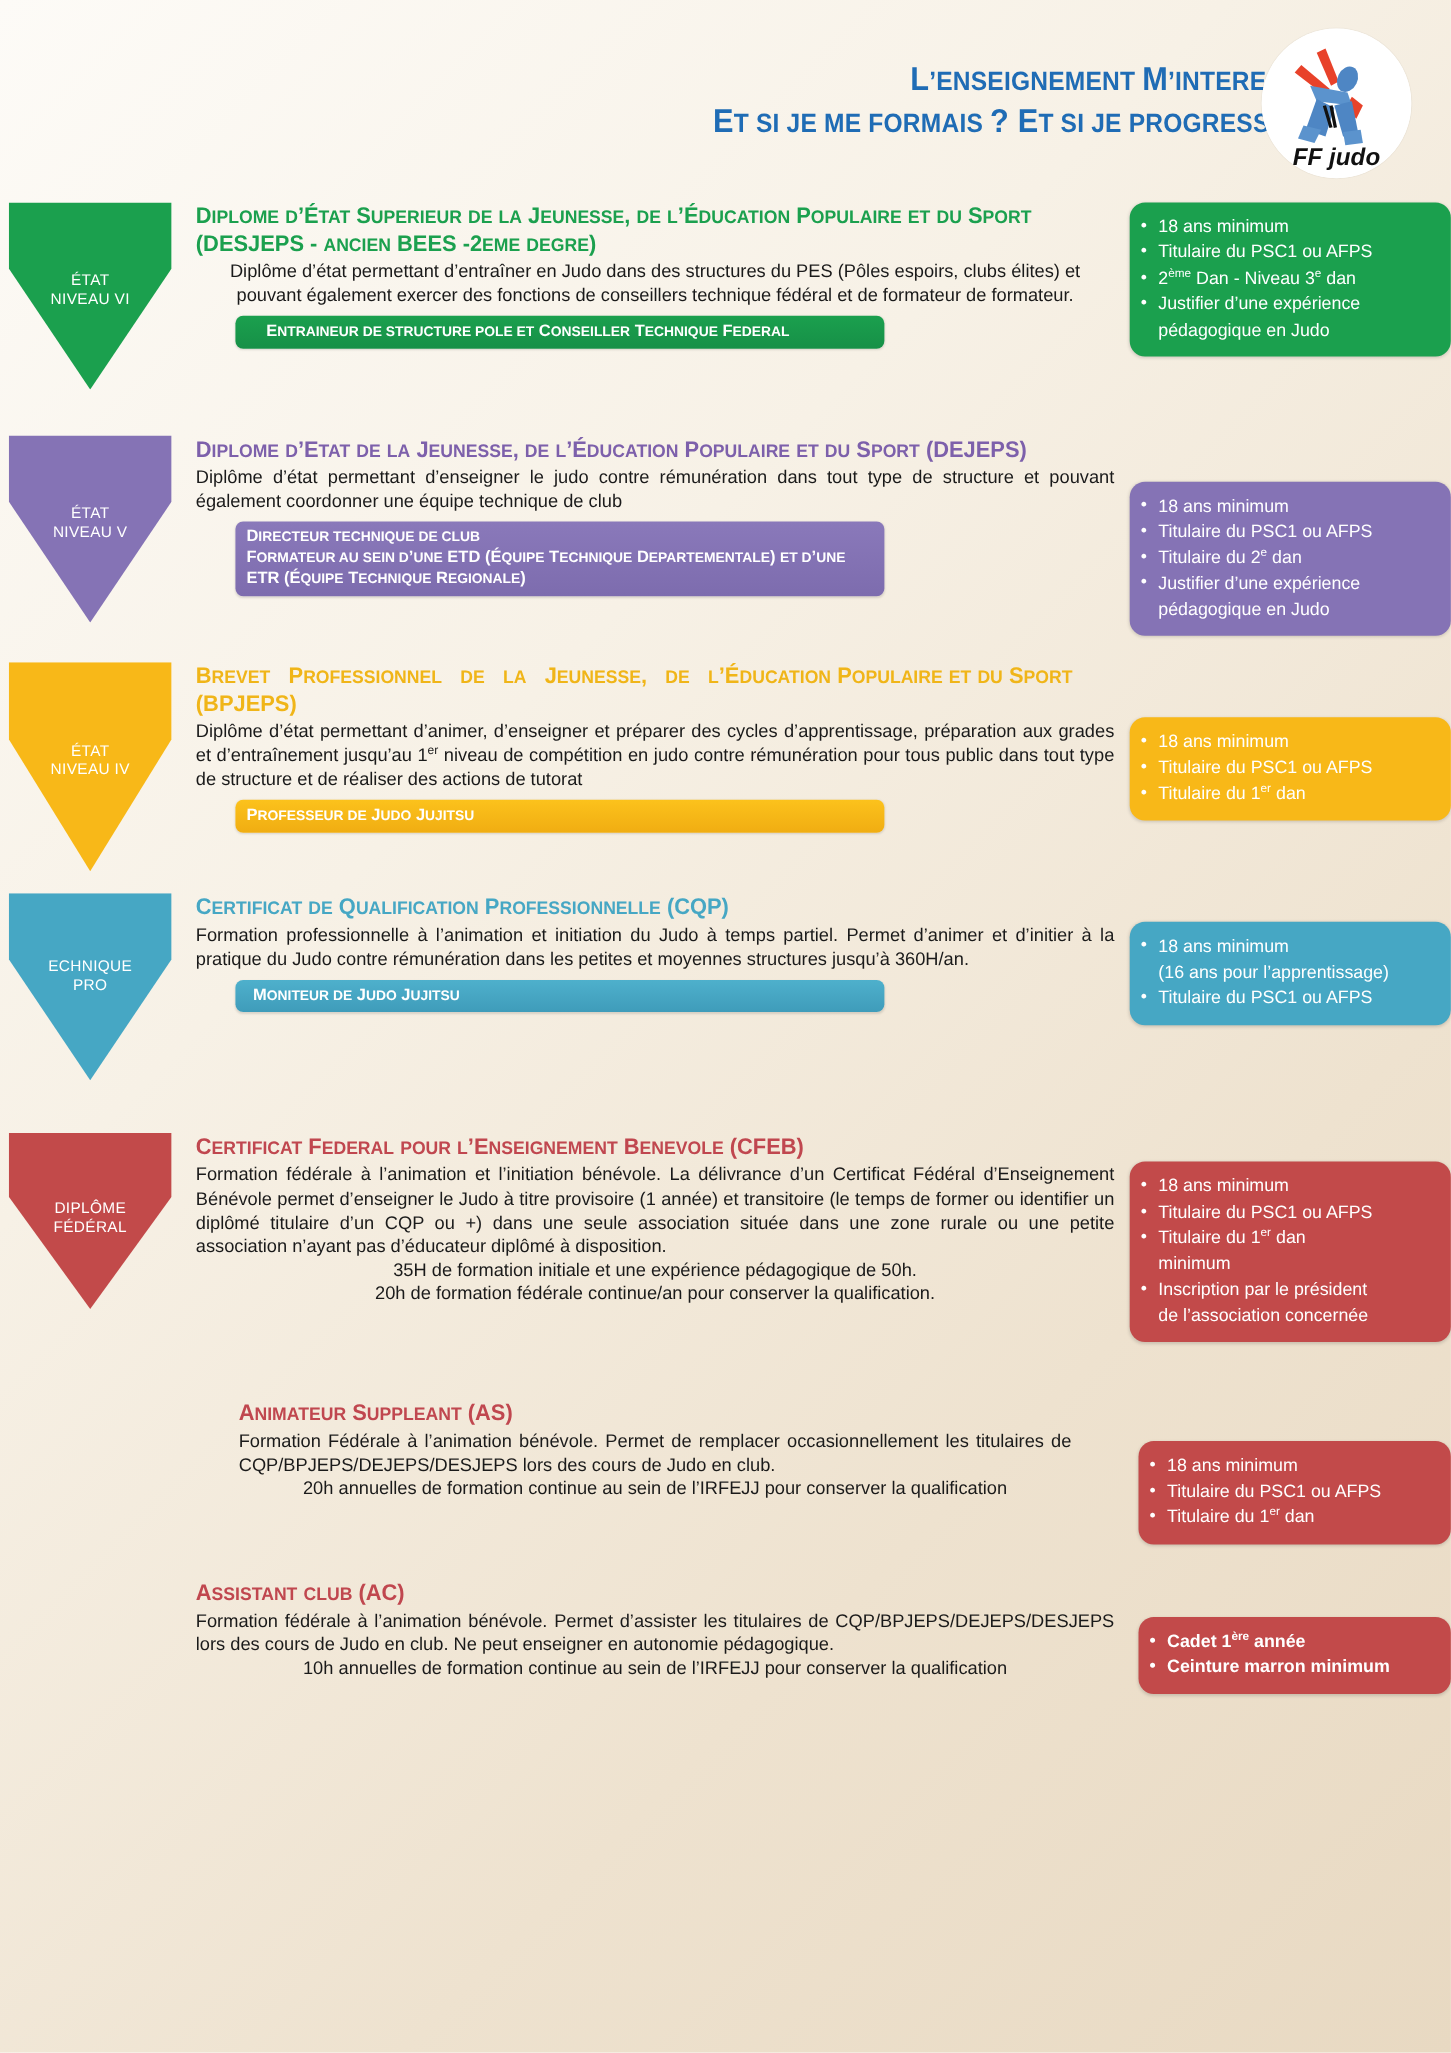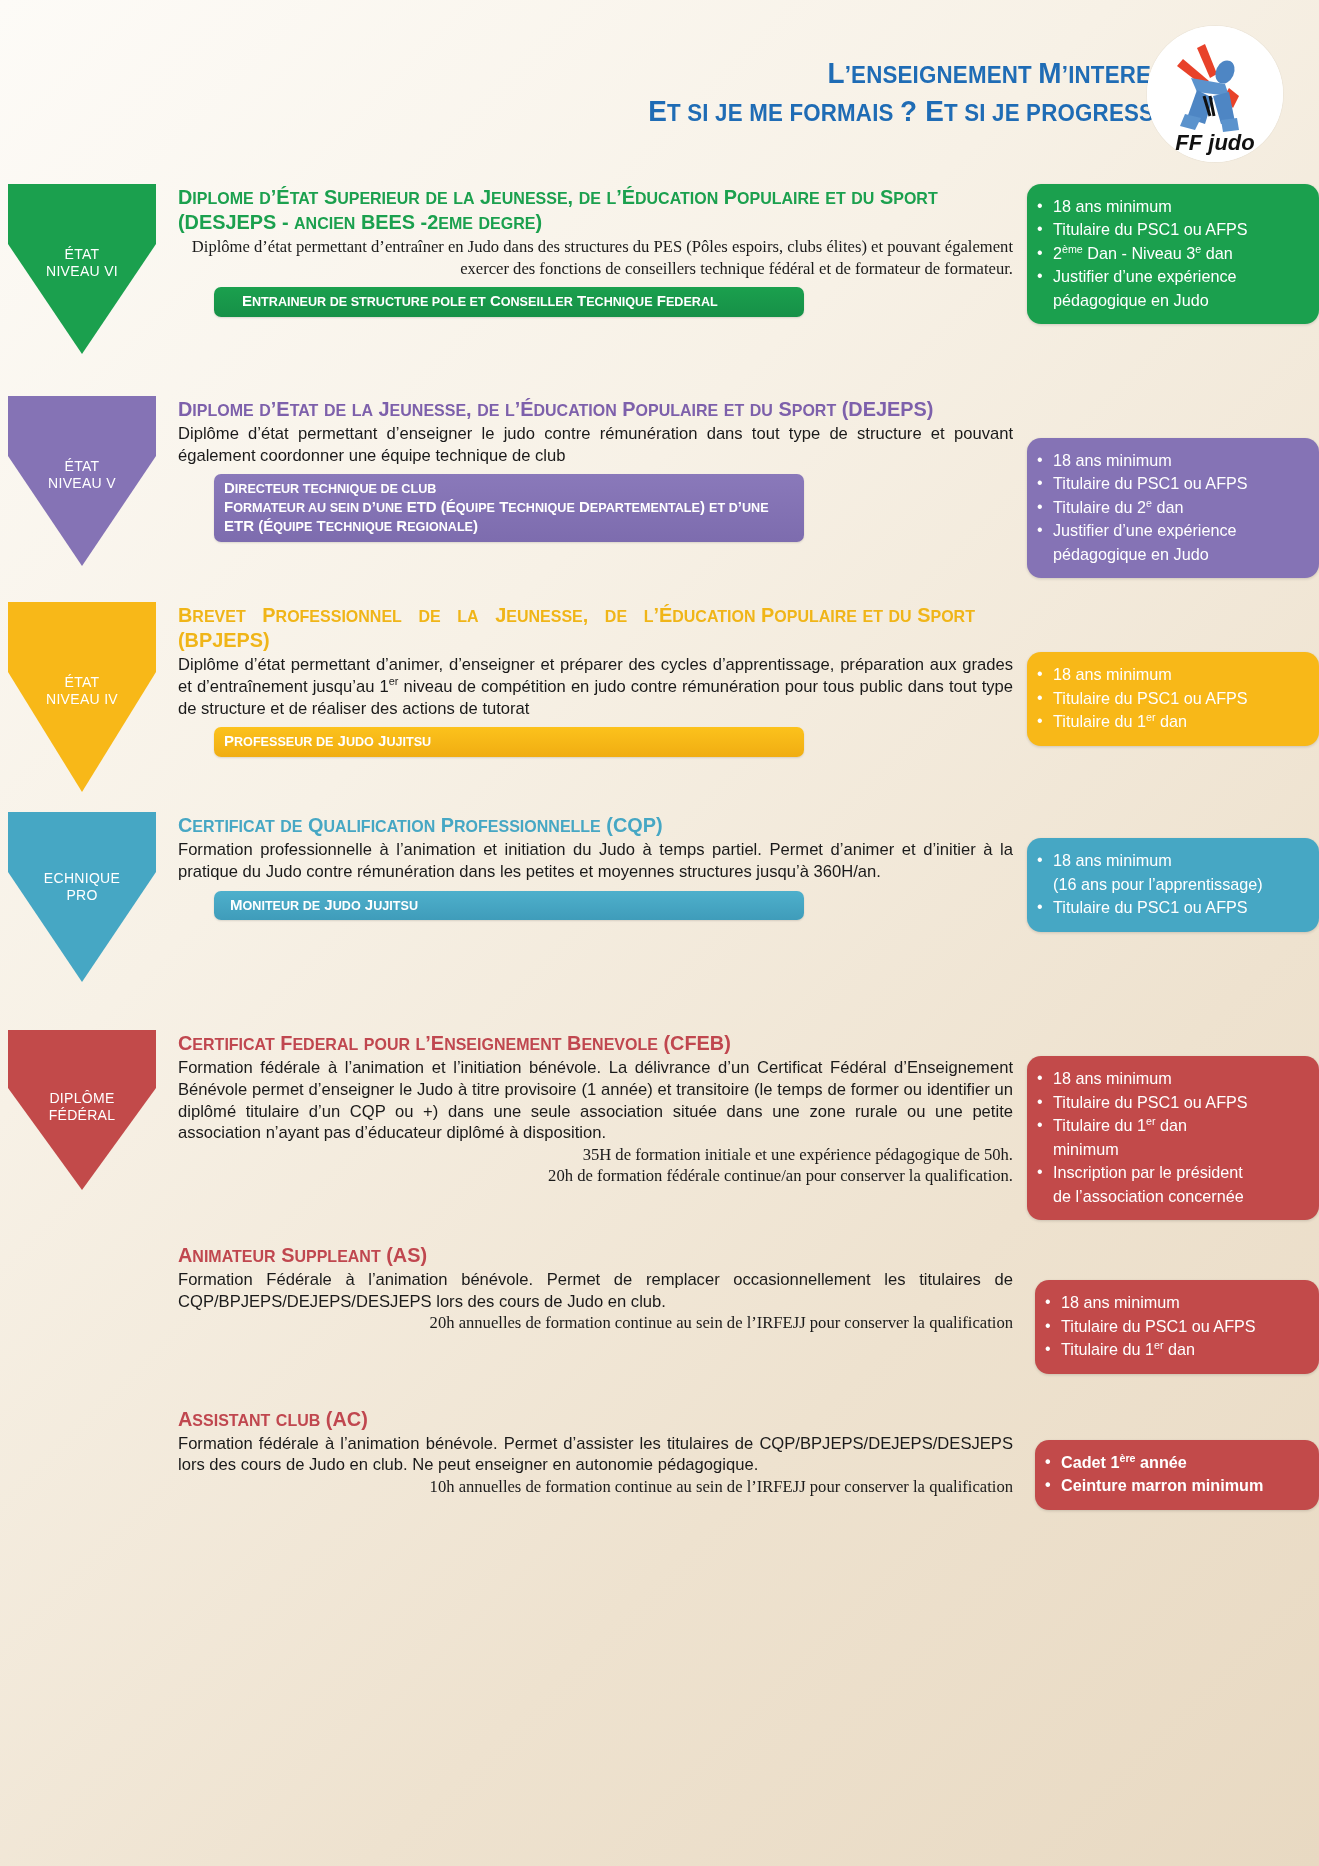--- a/index.html
+++ b/index.html
@@ -105,21 +105,21 @@
     transform-origin: left center;
   }
   h2.sec-title .sc { font-size: 16.5px; }
 
   p.sec-desc {
     font-size: 16.6px;
     line-height: 1.30;
     color: #1a1a1a;
     text-align: justify;
   }
-  p.sec-desc.noj { text-align: right; font-family: Liberation Serif, serif; }
+  p.sec-desc.noj { text-align: center; }
 
   .role-bar {
     margin-top: 8px;
     margin-left: 36px;
     border-radius: 7px;
     padding: 5px 10px 6px 10px;
     color: #fff;
     font-size: 15px;
     font-weight: bold;
     font-stretch: condensed;
@@ -371,21 +371,21 @@
       <ul>
         <li>18 ans minimum</li>
         <li>Titulaire du PSC1 ou AFPS</li>
         <li>Titulaire du 1<sup>er</sup> dan<span class="cont">minimum</span></li>
         <li>Inscription par le président<span class="cont">de l’association concernée</span></li>
       </ul>
     </div>
   </div>
 </div>
 
-<div class="row" style="margin-top:22px;">
+<div class="row" style="margin-top:52px;gap:39px;">
   <div class="chev-col"></div>
   <div class="body-col">
     <h2 class="sec-title t-red">
       A<span class="sc">NIMATEUR</span> S<span class="sc">UPPLEANT</span> (AS)
     </h2>
     <p class="sec-desc">Formation Fédérale à l’animation bénévole. Permet de remplacer occasionnellement les titulaires de CQP/BPJEPS/DEJEPS/DESJEPS lors des cours de Judo en club.</p>
     <p class="sec-desc noj">20h annuelles de formation continue au sein de l’IRFEJJ pour conserver la qualification</p>
   </div>
   <div class="side-col">
     <div class="req-box c-red" style="margin-top:38px;margin-left:8px;">

